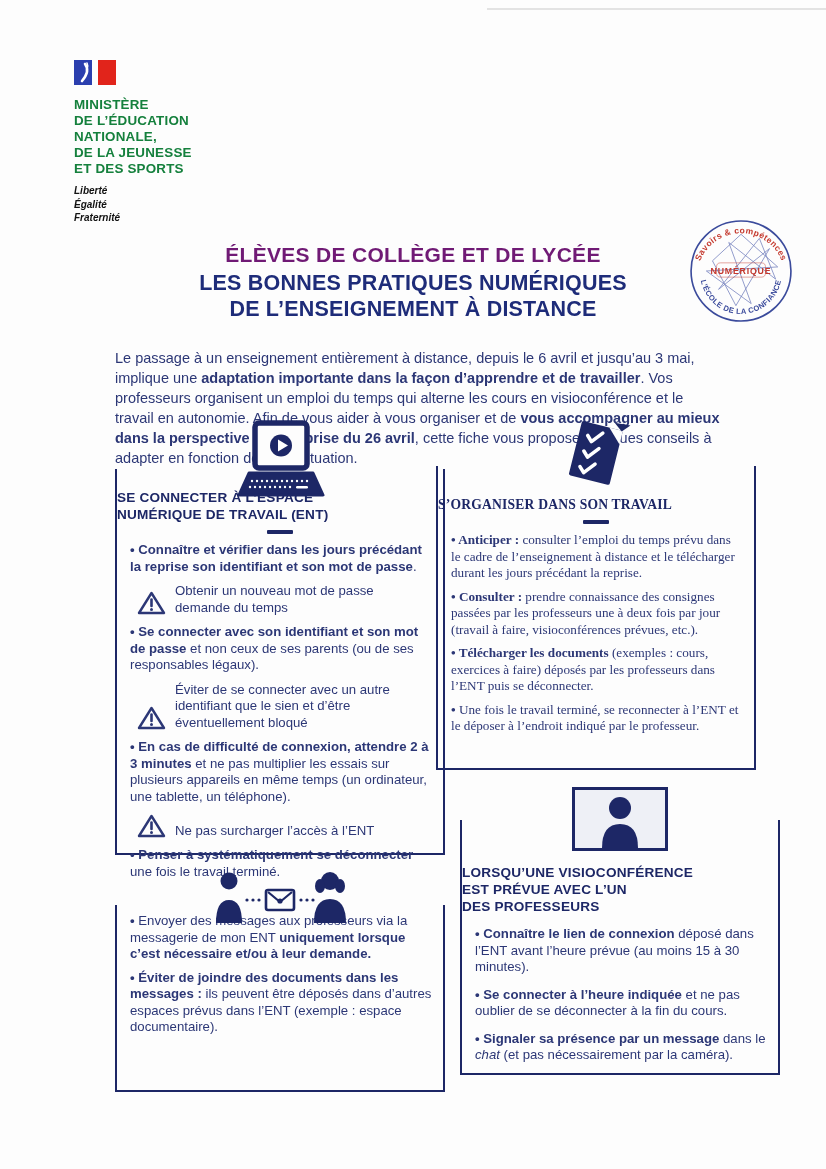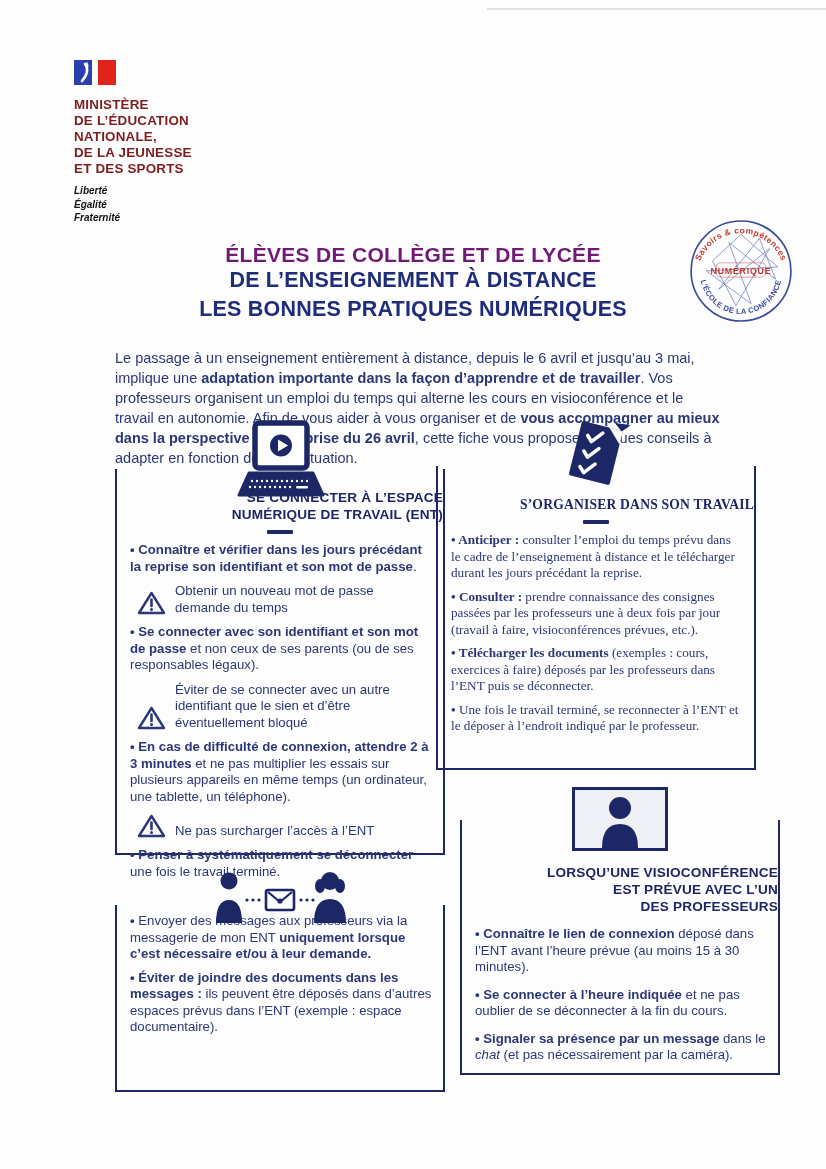--- a/index.html
+++ b/index.html
@@ -5,21 +5,21 @@
   html,body{margin:0;padding:0;background:#ffffff;}
   .page{
     position:relative;width:826px;height:1169px;margin:0 auto;
     background:#fdfdfd;overflow:hidden;
     font-family:"Liberation Sans",sans-serif;
   }
   .topline{position:absolute;top:8px;left:487px;width:339px;height:2px;background:#e3e3e3;}
 
   
   .brand{position:absolute;left:74px;top:60px;width:220px;}
-  .ministry{font-weight:bold;font-size:13.4px;line-height:1.2;color:#7f1d1d;margin-top:6px;letter-spacing:.2px;}
+  .ministry{font-weight:bold;font-size:13.4px;line-height:1.2;color:#15803d;margin-top:6px;letter-spacing:.2px;}
   .motto{margin-top:7px;font-family:Liberation Sans, sans-serif;font-style:italic;font-weight:bold;
          font-size:10px;line-height:1.32;color:#121212;}
 
   
   .badge{position:absolute;left:688px;top:218px;width:106px;height:106px;}
 
   
   .title{position:absolute;left:103px;top:243px;width:620px;text-align:center;font-weight:bold;}
   .title .red{color:#701a75;font-size:21px;letter-spacing:.3px;}
   .title .blue{color:#1e2c79;font-size:21.5px;line-height:1.22;letter-spacing:.2px;margin-top:3px;}
@@ -34,21 +34,21 @@
   .s2{left:436px;top:466px;width:316px;height:302px;font-family:Liberation Serif, serif;}
   .s3{left:115px;top:905px;width:326px;height:185px;}
   .s4{left:460px;top:820px;width:316px;height:253px;}
 
   .sec-icon{position:absolute;left:50%;transform:translateX(-50%);}
   .s1 .sec-icon{top:-49px;}
   .s2 .sec-icon{top:-47px;}
   .s3 .sec-icon{top:-34px;}
   .s4 .sec-icon{top:-33px;}
 
-  .sec-head{text-align:right;font-weight:bold;color:#1d2766;font-size:13.6px;line-height:1.26;letter-spacing:.2px;}
+  .sec-head{text-align:left;font-weight:bold;color:#1d2766;font-size:13.6px;line-height:1.26;letter-spacing:.2px;}
   .s1 .sec-head{margin-top:20px;}
   .s2 .sec-head{margin-top:30px;}
   .s3 .sec-head{margin-top:16px;}
   .s4 .sec-head{margin-top:44px;}
   .dash{width:26px;height:4px;background:#1d2766;margin:7px auto 0;border-radius:1px;}
 
   .sec-body{padding:8px 11px 0 13px;color:#2c3776;font-size:13.2px;line-height:1.25;}
   .s4 .sec-body{padding-top:11px;}
   .bullet{margin-bottom:7px;}
   .s4 .bullet{margin-bottom:11px;}
@@ -99,22 +99,22 @@
       <textPath href="#arcTop" startOffset="50%" text-anchor="middle">Savoirs &amp; compétences</textPath>
     </text>
     <text x="52" y="54.5" text-anchor="middle" font-family="Liberation Sans, sans-serif" font-size="8.6" font-weight="bold" fill="#c4392e" letter-spacing="0.8">NUMÉRIQUE</text>
     <text font-family="Liberation Sans, sans-serif" font-size="7.4" font-weight="bold" fill="#3b4b9c" letter-spacing="0.4">
       <textPath href="#arcBot" startOffset="50%" text-anchor="middle">L’ÉCOLE DE LA CONFIANCE</textPath>
     </text>
   </svg>
 
   <div class="title">
     <div class="red">ÉLÈVES DE COLLÈGE ET DE LYCÉE</div>
+    <div class="blue">LES BONNES PRATIQUES NUMÉRIQUES</div>
     <div class="blue" style="margin-top:0;">DE L’ENSEIGNEMENT À DISTANCE</div>
-    <div class="blue">LES BONNES PRATIQUES NUMÉRIQUES</div>
   </div>
 
   <p class="intro"><span>Le passage à un enseignement entièrement à distance, depuis le 6 avril et jusqu’au 3 mai, implique une </span><b>adaptation importante dans la façon d’apprendre et de travailler</b><span>. Vos professeurs organisent un emploi du temps qui alterne les cours en visioconférence et le travail en autonomie. Afin de vous aider à vous organiser et de </span><b>vous accompagner au mieux dans la perspective de la reprise du 26 avril</b><span>, cette fiche vous propose quelques conseils à adapter en fonction de votre situation.</span></p>
 
   <div class="section s1">
     <svg class="sec-icon" width="92" height="86" viewBox="0 0 92 86">
       <rect x="21" y="3" width="52" height="45" rx="4" fill="#fdfdfd" stroke="#1d2766" stroke-width="5.5"></rect>
       <circle cx="47" cy="25.5" r="11" fill="#1d2766"></circle>
       <polygon points="44,19.5 44,31.5 54,25.5" fill="#ffffff"></polygon>
       <path d="M15,53 L79,53 L89,75 L5,75 Z" fill="#1d2766" stroke="#1d2766" stroke-width="3" stroke-linejoin="round"></path>

